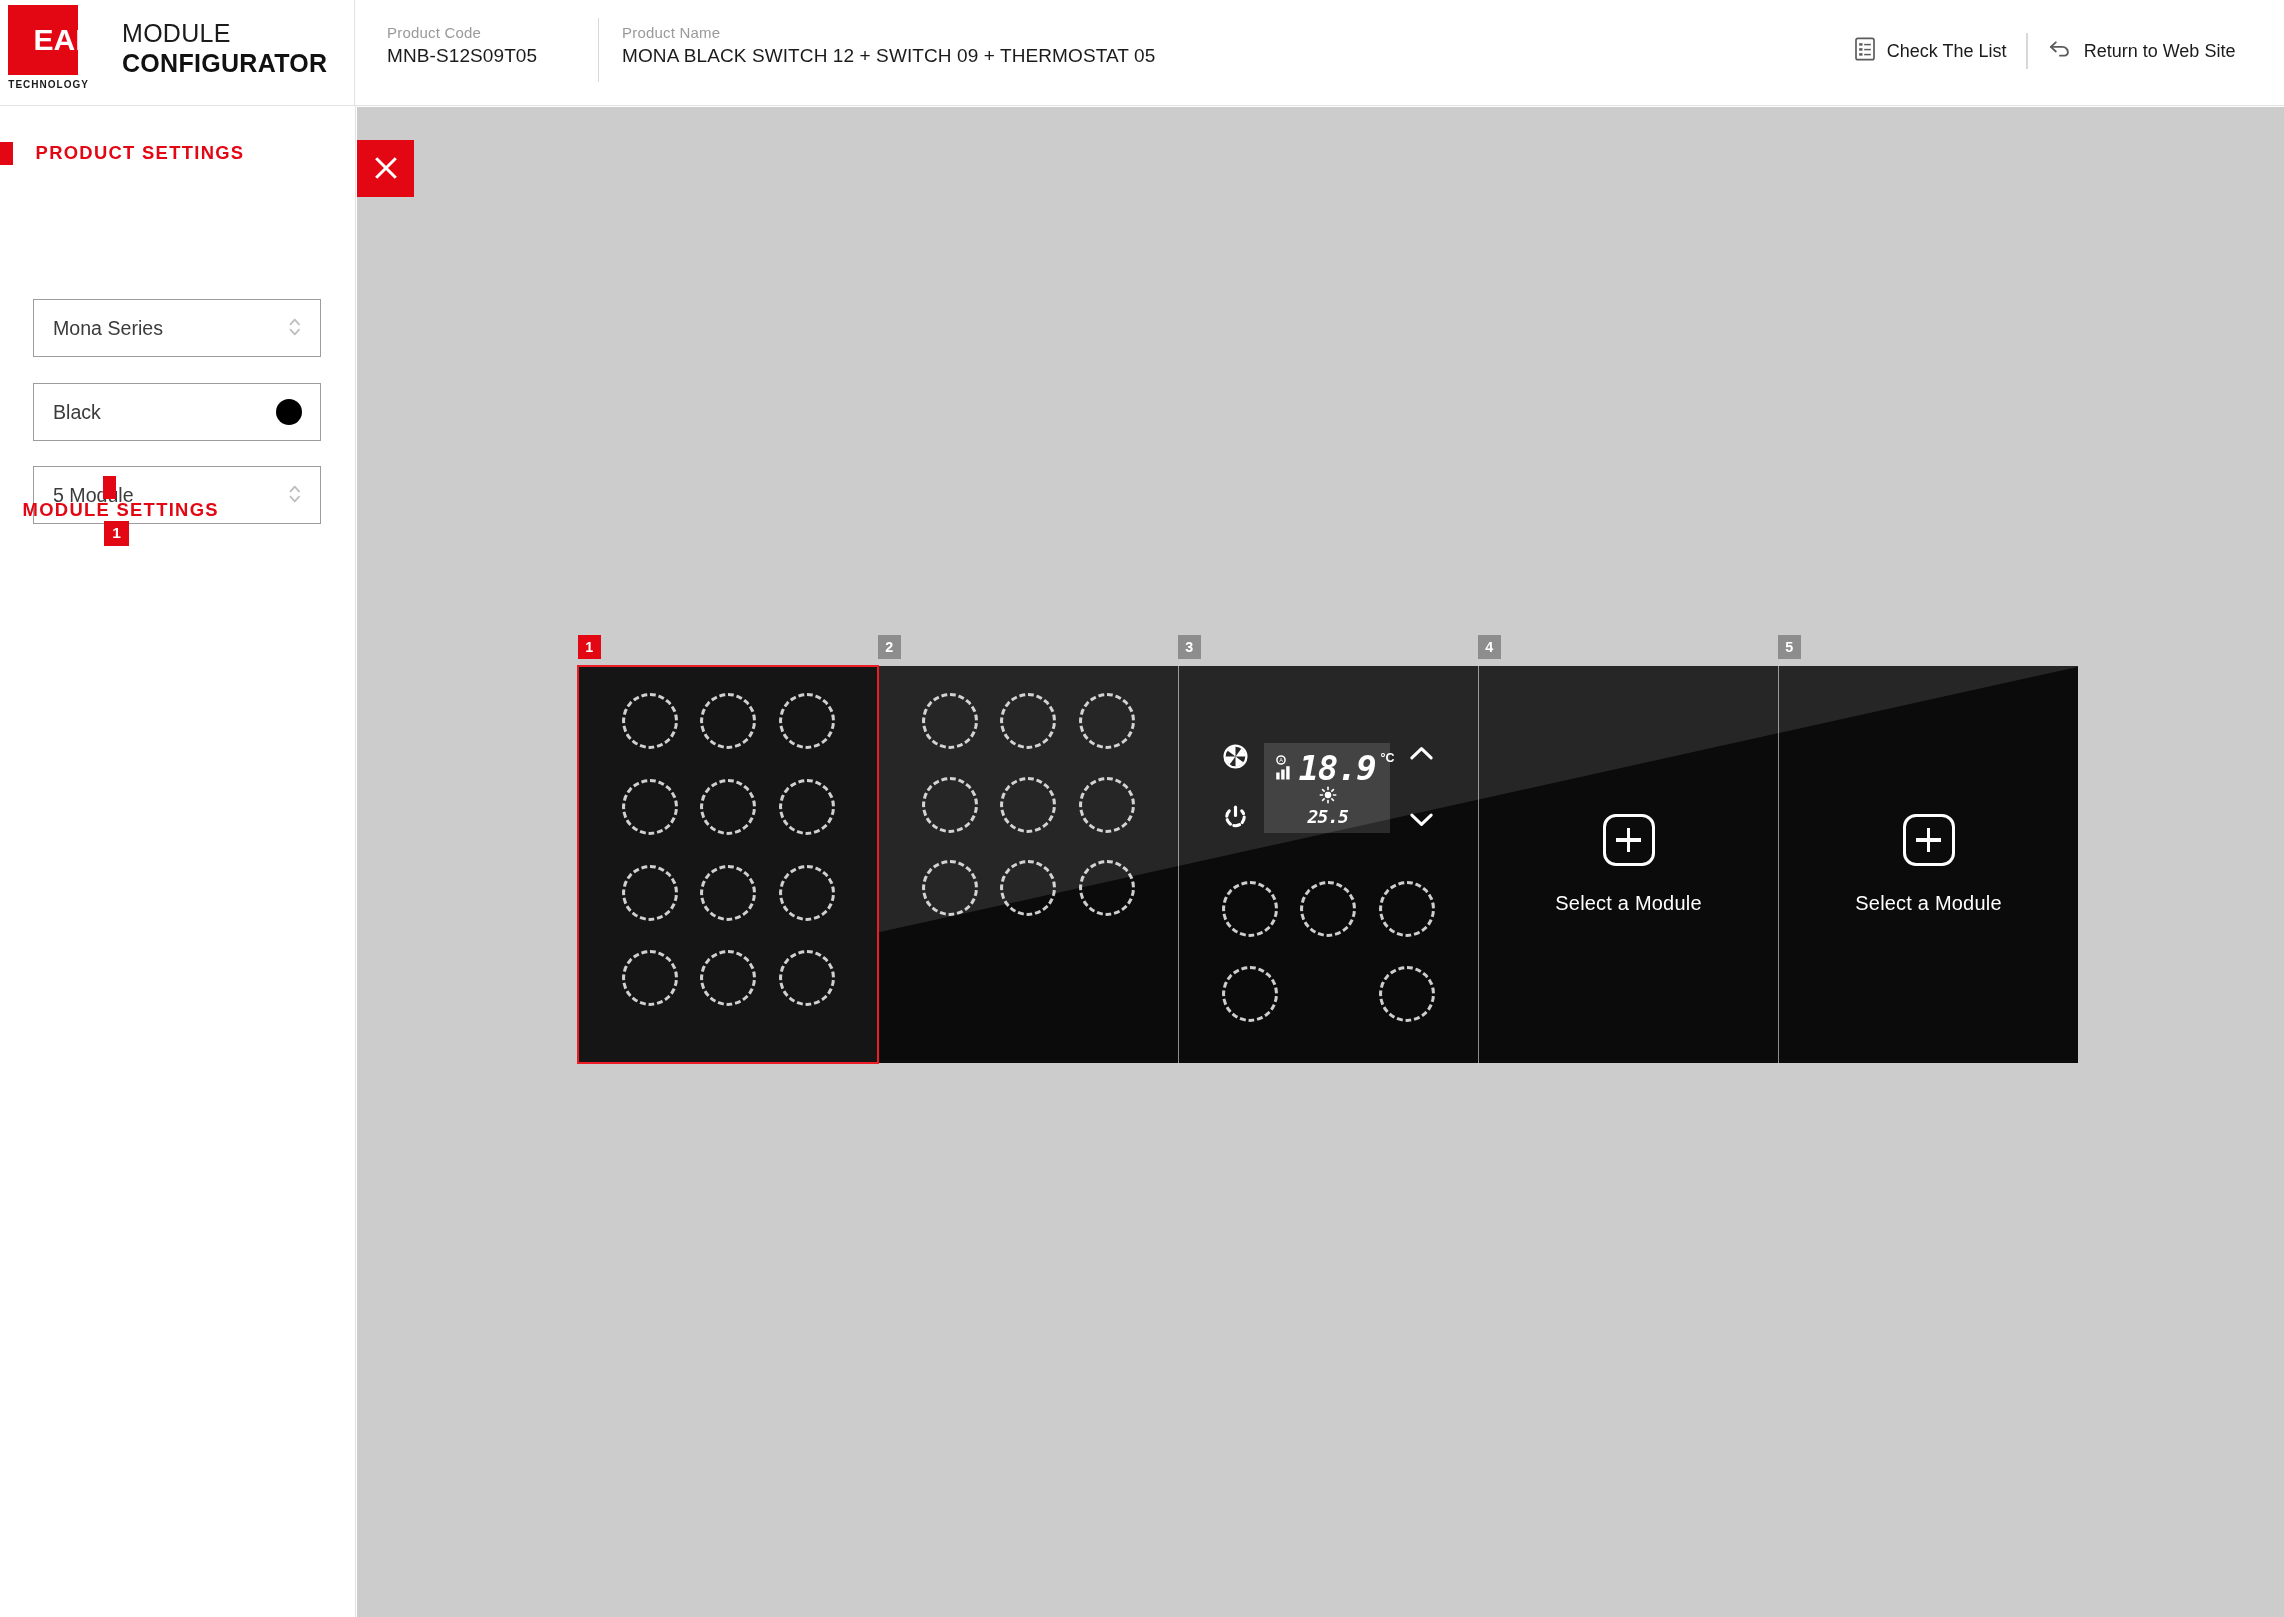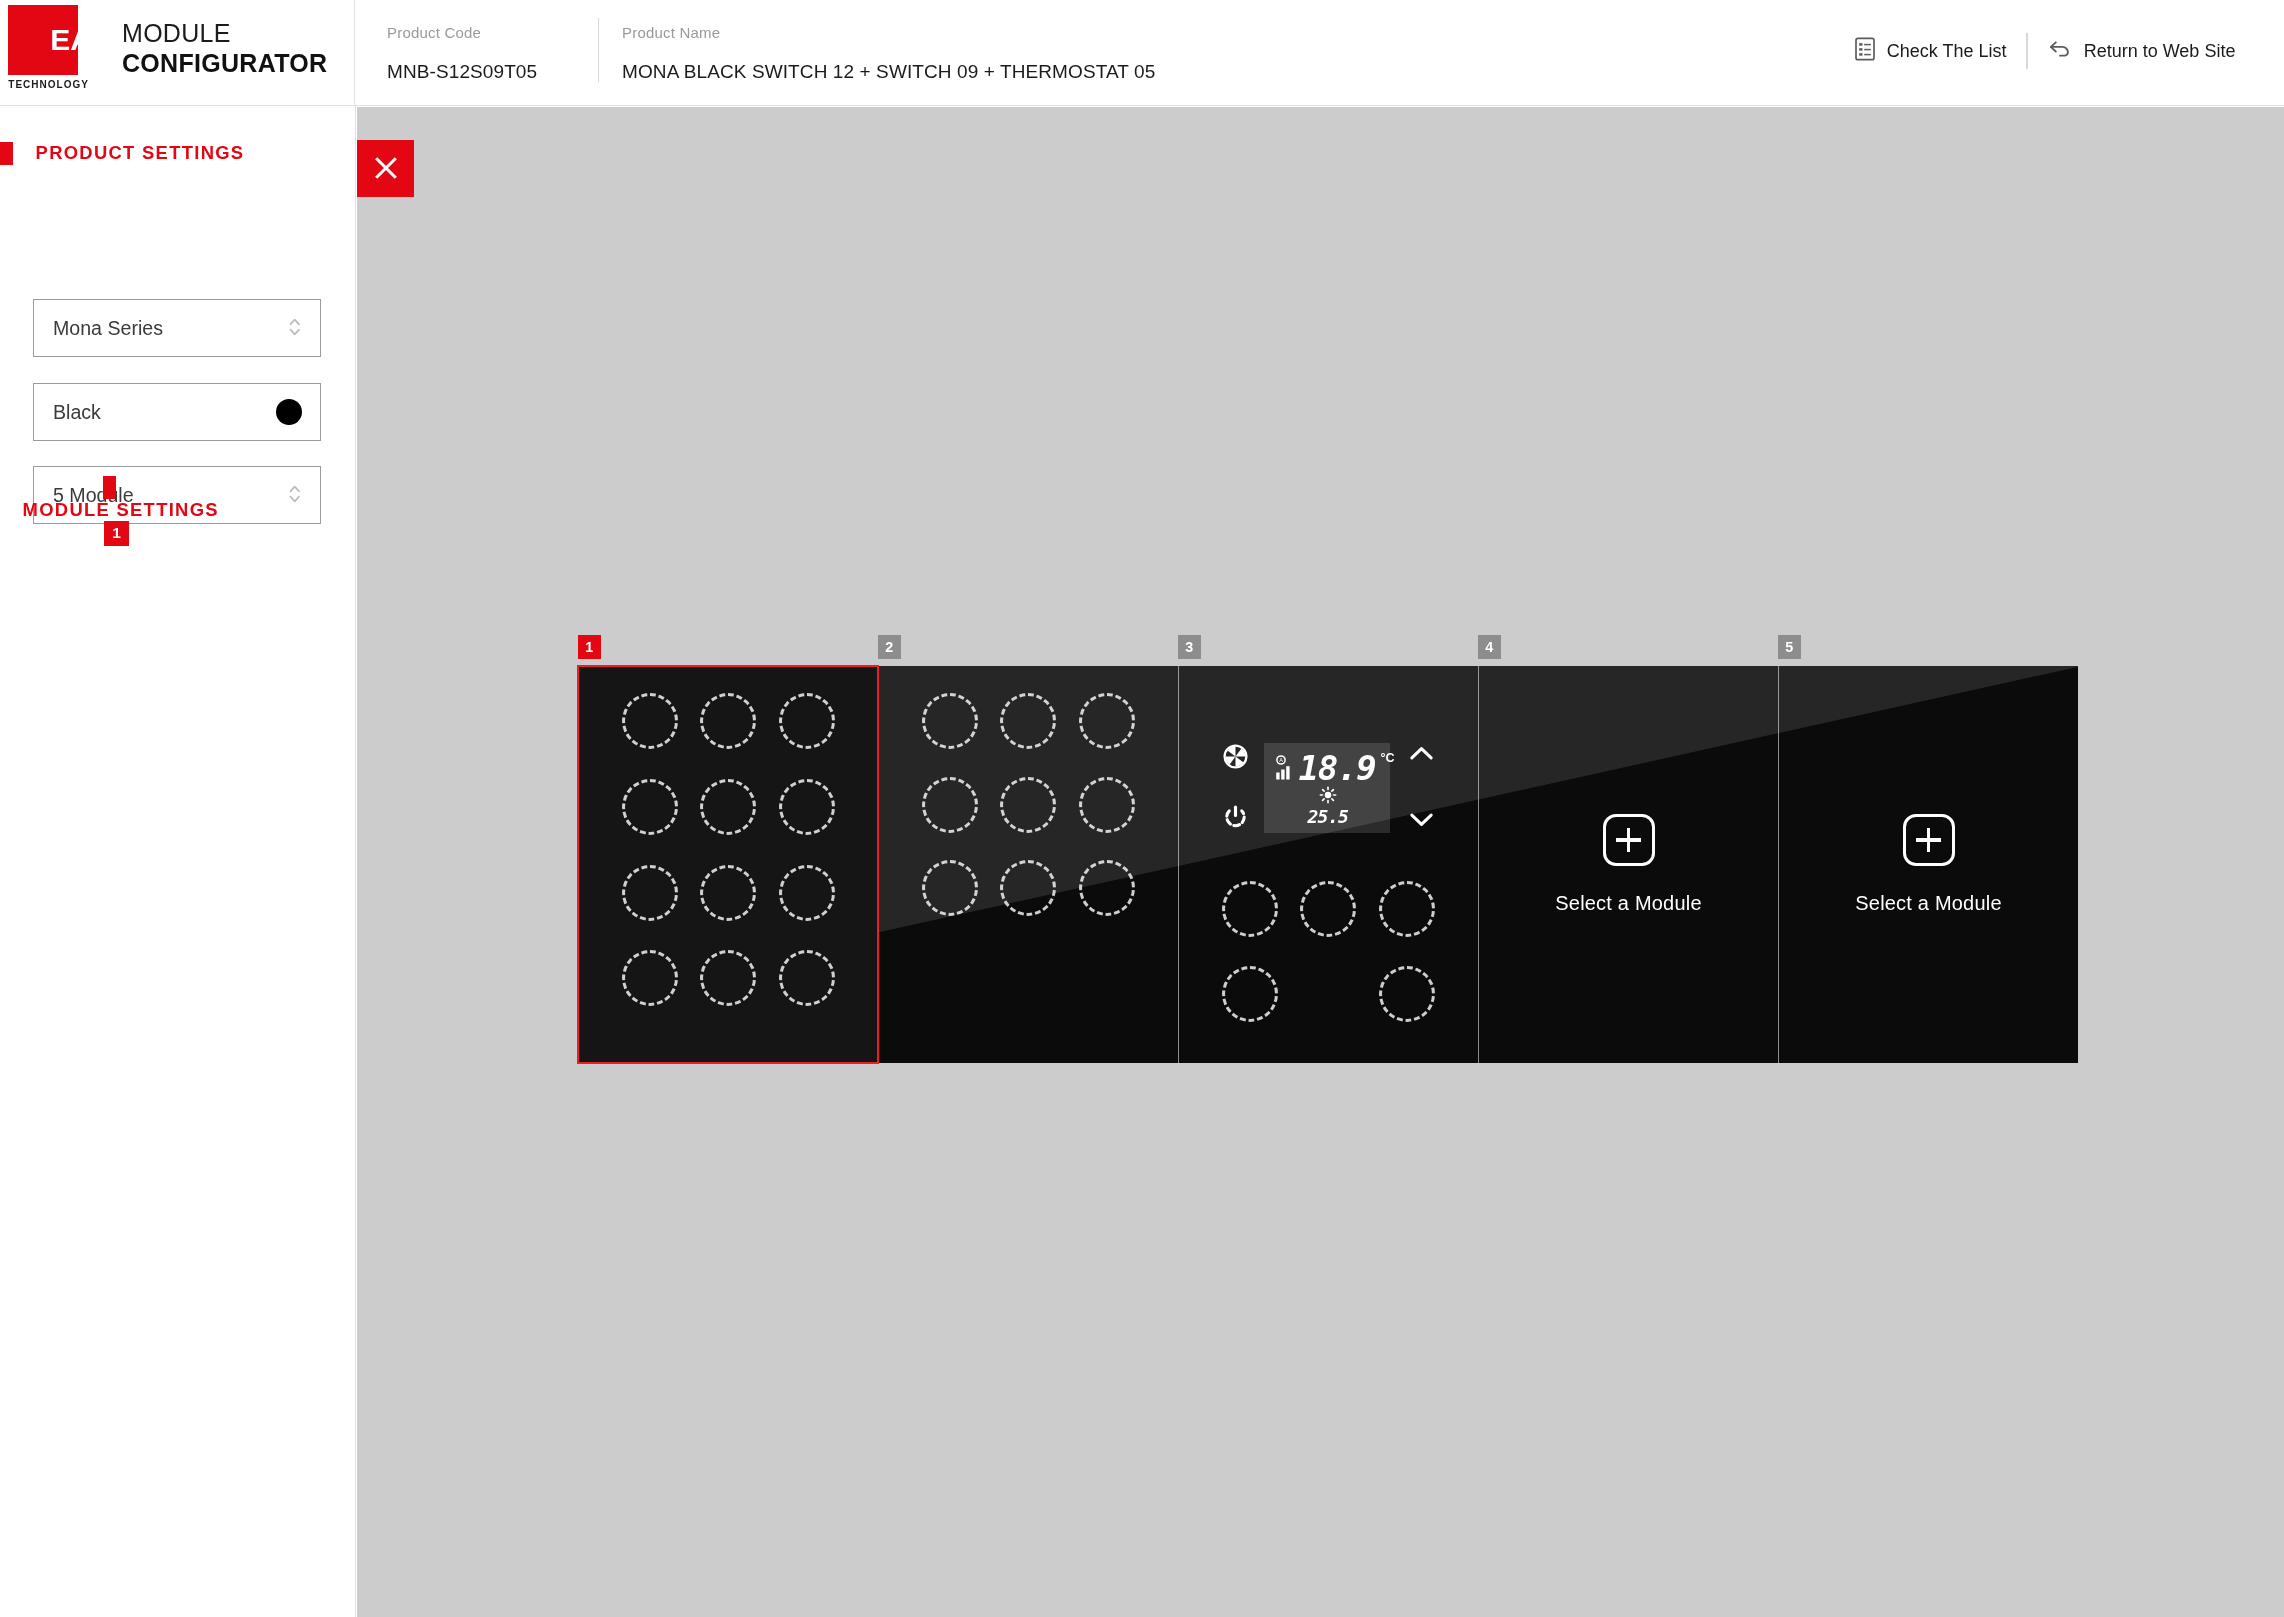--- a/index.html
+++ b/index.html
@@ -16,21 +16,21 @@
     background: #ffffff;
     border-bottom: 1.2px solid #e2e2e2;
   }
   #logo-block {
     position: absolute; left: 0; top: 0; width: 86px; height: 105px;
     background: #ffffff;
   }
   #logo-mark {
     position: absolute; left: 8.3px; top: 4.8px; width: 70px; height: 70px;
     background: #e30613;
-    display: flex; align-items: center;  padding-left: 42px;
+    display: flex; align-items: center; justify-content: center; padding-left: 42px;
   }
   #logo-mark-text {
     color: #ffffff; font-weight: 700; font-size: 30px; letter-spacing: 0px;
     font-family: "Liberation Sans", sans-serif; line-height: 1;
   }
   #logo-sub {
     position: absolute; left: 8.3px; top: 79px; width: 77px;
     color: #1b1b1b; font-size: 10px; font-weight: 700; letter-spacing: 1px;
   }
   #app-title {
@@ -39,21 +39,21 @@
   }
   #app-title-line1 { font-size: 25px; font-weight: 400; color: #1b1b1b; letter-spacing: 0.3px; }
   #app-title-line2 { font-size: 25px; font-weight: 700; color: #111111; letter-spacing: 0.3px; }
 
   #header-divider-1 {
     position: absolute; left: 354px; top: 0; width: 1.2px; height: 105px; background: #e2e2e2;
   }
 
   .meta-group { position: absolute; top: 24px; }
   .meta-label { font-size: 15px; color: #9a9a9a; font-weight: 400; letter-spacing: 0.2px; }
-  .meta-value { font-size: 19px; color: #1b1b1b; font-weight: 400; margin-top: 20px; letter-spacing: 0.1px; }
+  .meta-value { font-size: 19px; color: #1b1b1b; font-weight: 400; margin-top: 4px; letter-spacing: 0.1px; }
   #meta-code { left: 387px; }
   #meta-name { left: 622px; }
   #meta-sep {
     position: absolute; left: 598px; top: 18px; width: 1.2px; height: 64px; background: #d8d8d8;
   }
 
   #header-actions {
     position: absolute; right: 28.6px; top: 33px;
     display: flex; align-items: center; gap: 0;
   }

